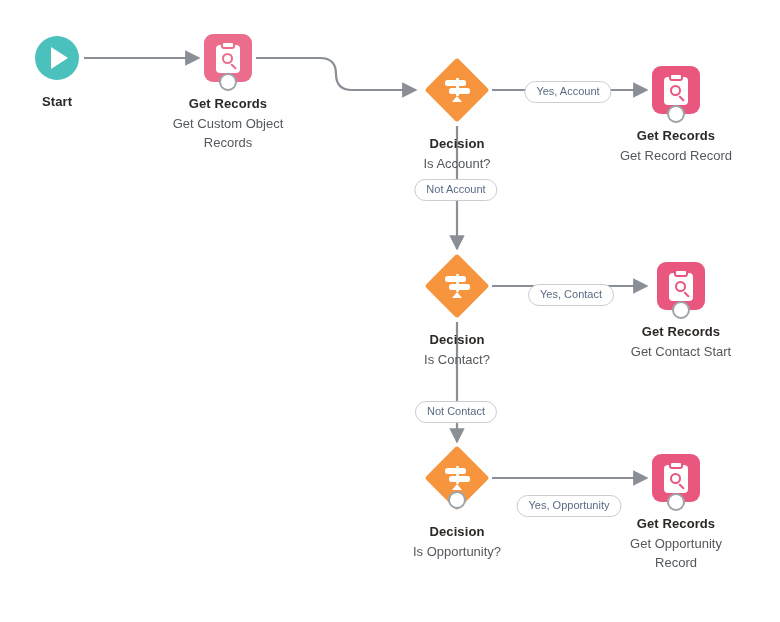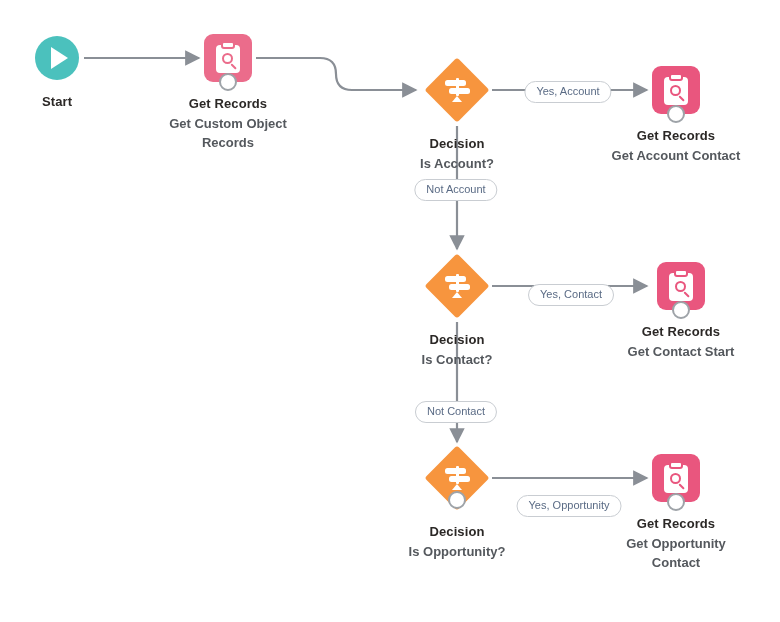--- a/index.html
+++ b/index.html
@@ -180,21 +180,21 @@
     margin-top: 9px;
     font-size: 13px;
     font-weight: bold;
     color: #2b2826;
     line-height: 18px;
     letter-spacing: .1px;
   }
   .node-sub {
     margin-top: 1px;
     font-size: 13px;
-    font-weight: bold;
+    font-weight: normal;
     color: #54585d;
     line-height: 19px;
   }
   .node-sub.narrow { padding: 0 18px; }
 
   
   .pill {
     position: absolute;
     transform: translate(-50%, -50%);
     background: #ffffff;
@@ -279,21 +279,21 @@
       <span class="rec-square shade-b">
         <span class="clipboard">
           <span class="clip-tab"></span>
           <span class="mag-circle"></span>
           <span class="mag-handle"></span>
         </span>
       </span>
       <span class="stub-circle rec"></span>
     </span>
     <div class="node-title">Get Records</div>
-    <div class="node-sub">Get Account Contact</div>
+    <div class="node-sub">Get Record Record</div>
   </div>
 
   <div class="node" style="left:457px; top:254px;">
     <span class="diamond-wrap">
       <span class="diamond"></span>
       <span class="sign-icon">
         <span class="sign-post"></span>
         <span class="sign-bar b1"></span>
         <span class="sign-bar b2"></span>
         <span class="sign-base"></span>
@@ -338,21 +338,21 @@
       <span class="rec-square shade-b">
         <span class="clipboard">
           <span class="clip-tab"></span>
           <span class="mag-circle"></span>
           <span class="mag-handle"></span>
         </span>
       </span>
       <span class="stub-circle rec"></span>
     </span>
     <div class="node-title">Get Records</div>
-    <div class="node-sub narrow">Get Opportunity Contact</div>
+    <div class="node-sub narrow">Get Opportunity Record</div>
   </div>
 
   <div class="pill" style="left:568px; top:92px;">Yes, Account</div>
   <div class="pill" style="left:456px; top:190px;">Not Account</div>
   <div class="pill" style="left:571px; top:295px;">Yes, Contact</div>
   <div class="pill" style="left:456px; top:383px;margin-top:29px;">Not Contact</div>
   <div class="pill" style="left:569px; top:478px;margin-top:28px;">Yes, Opportunity</div>
 
 </div>
 

